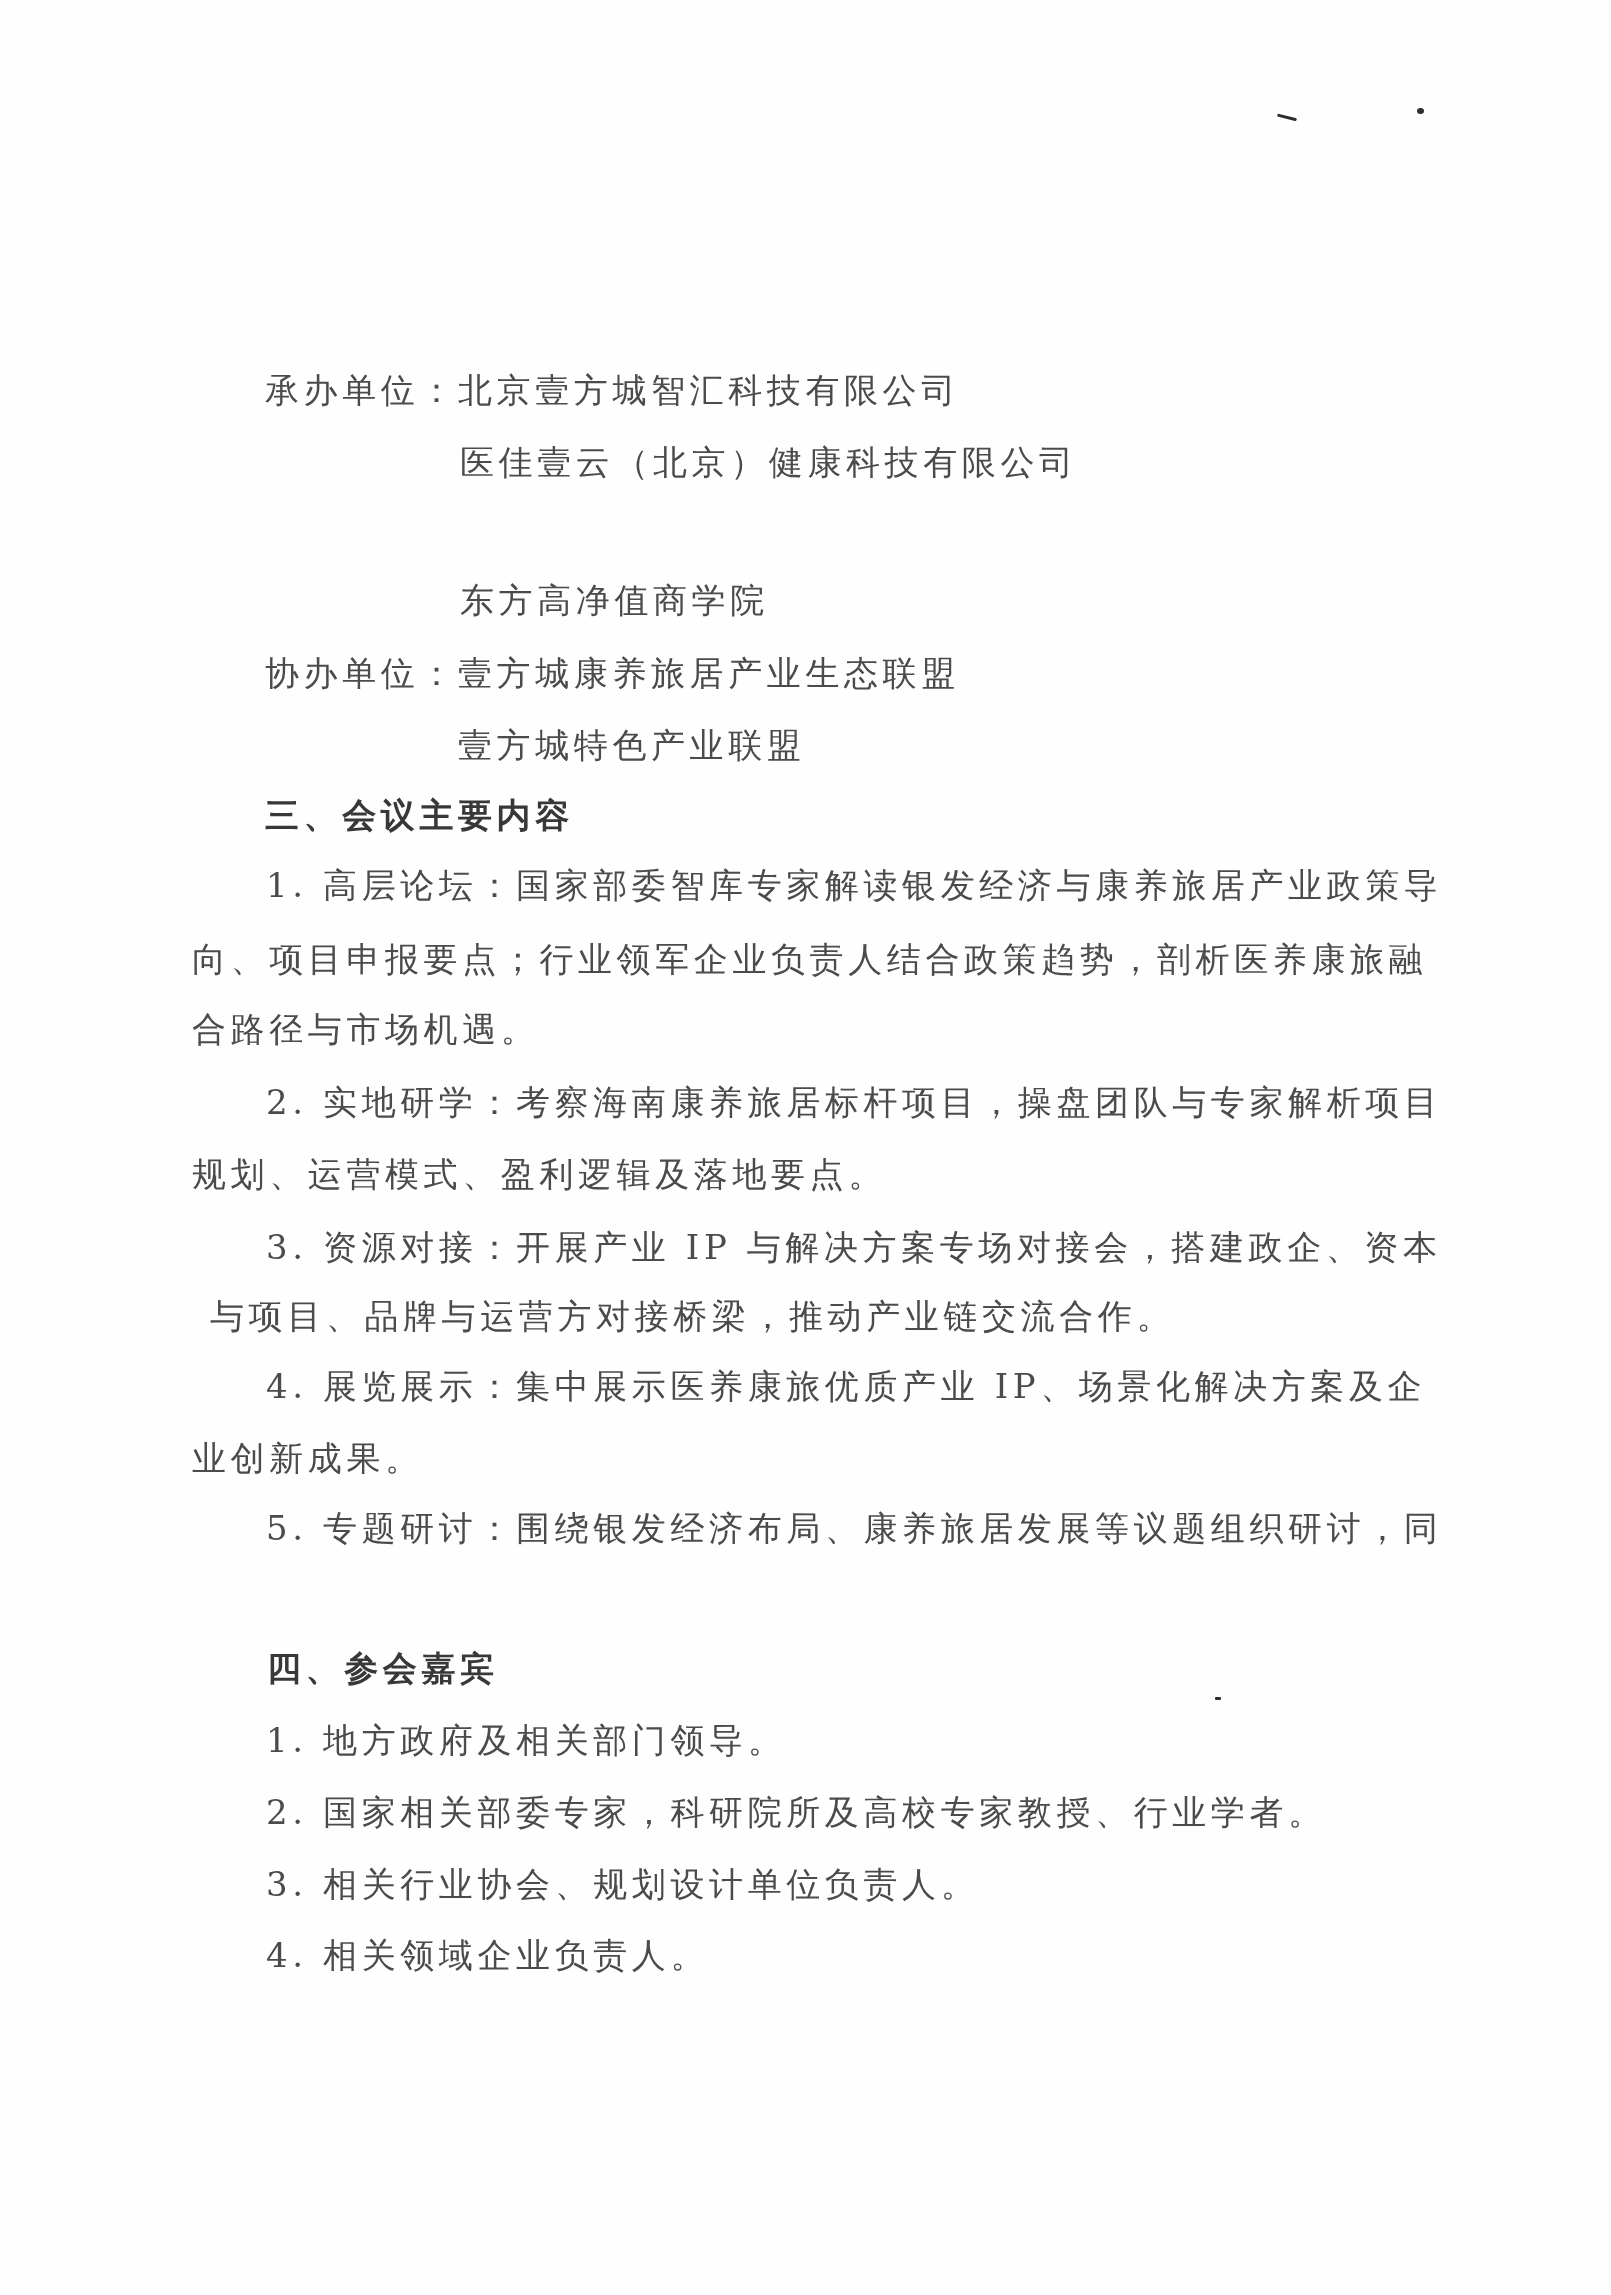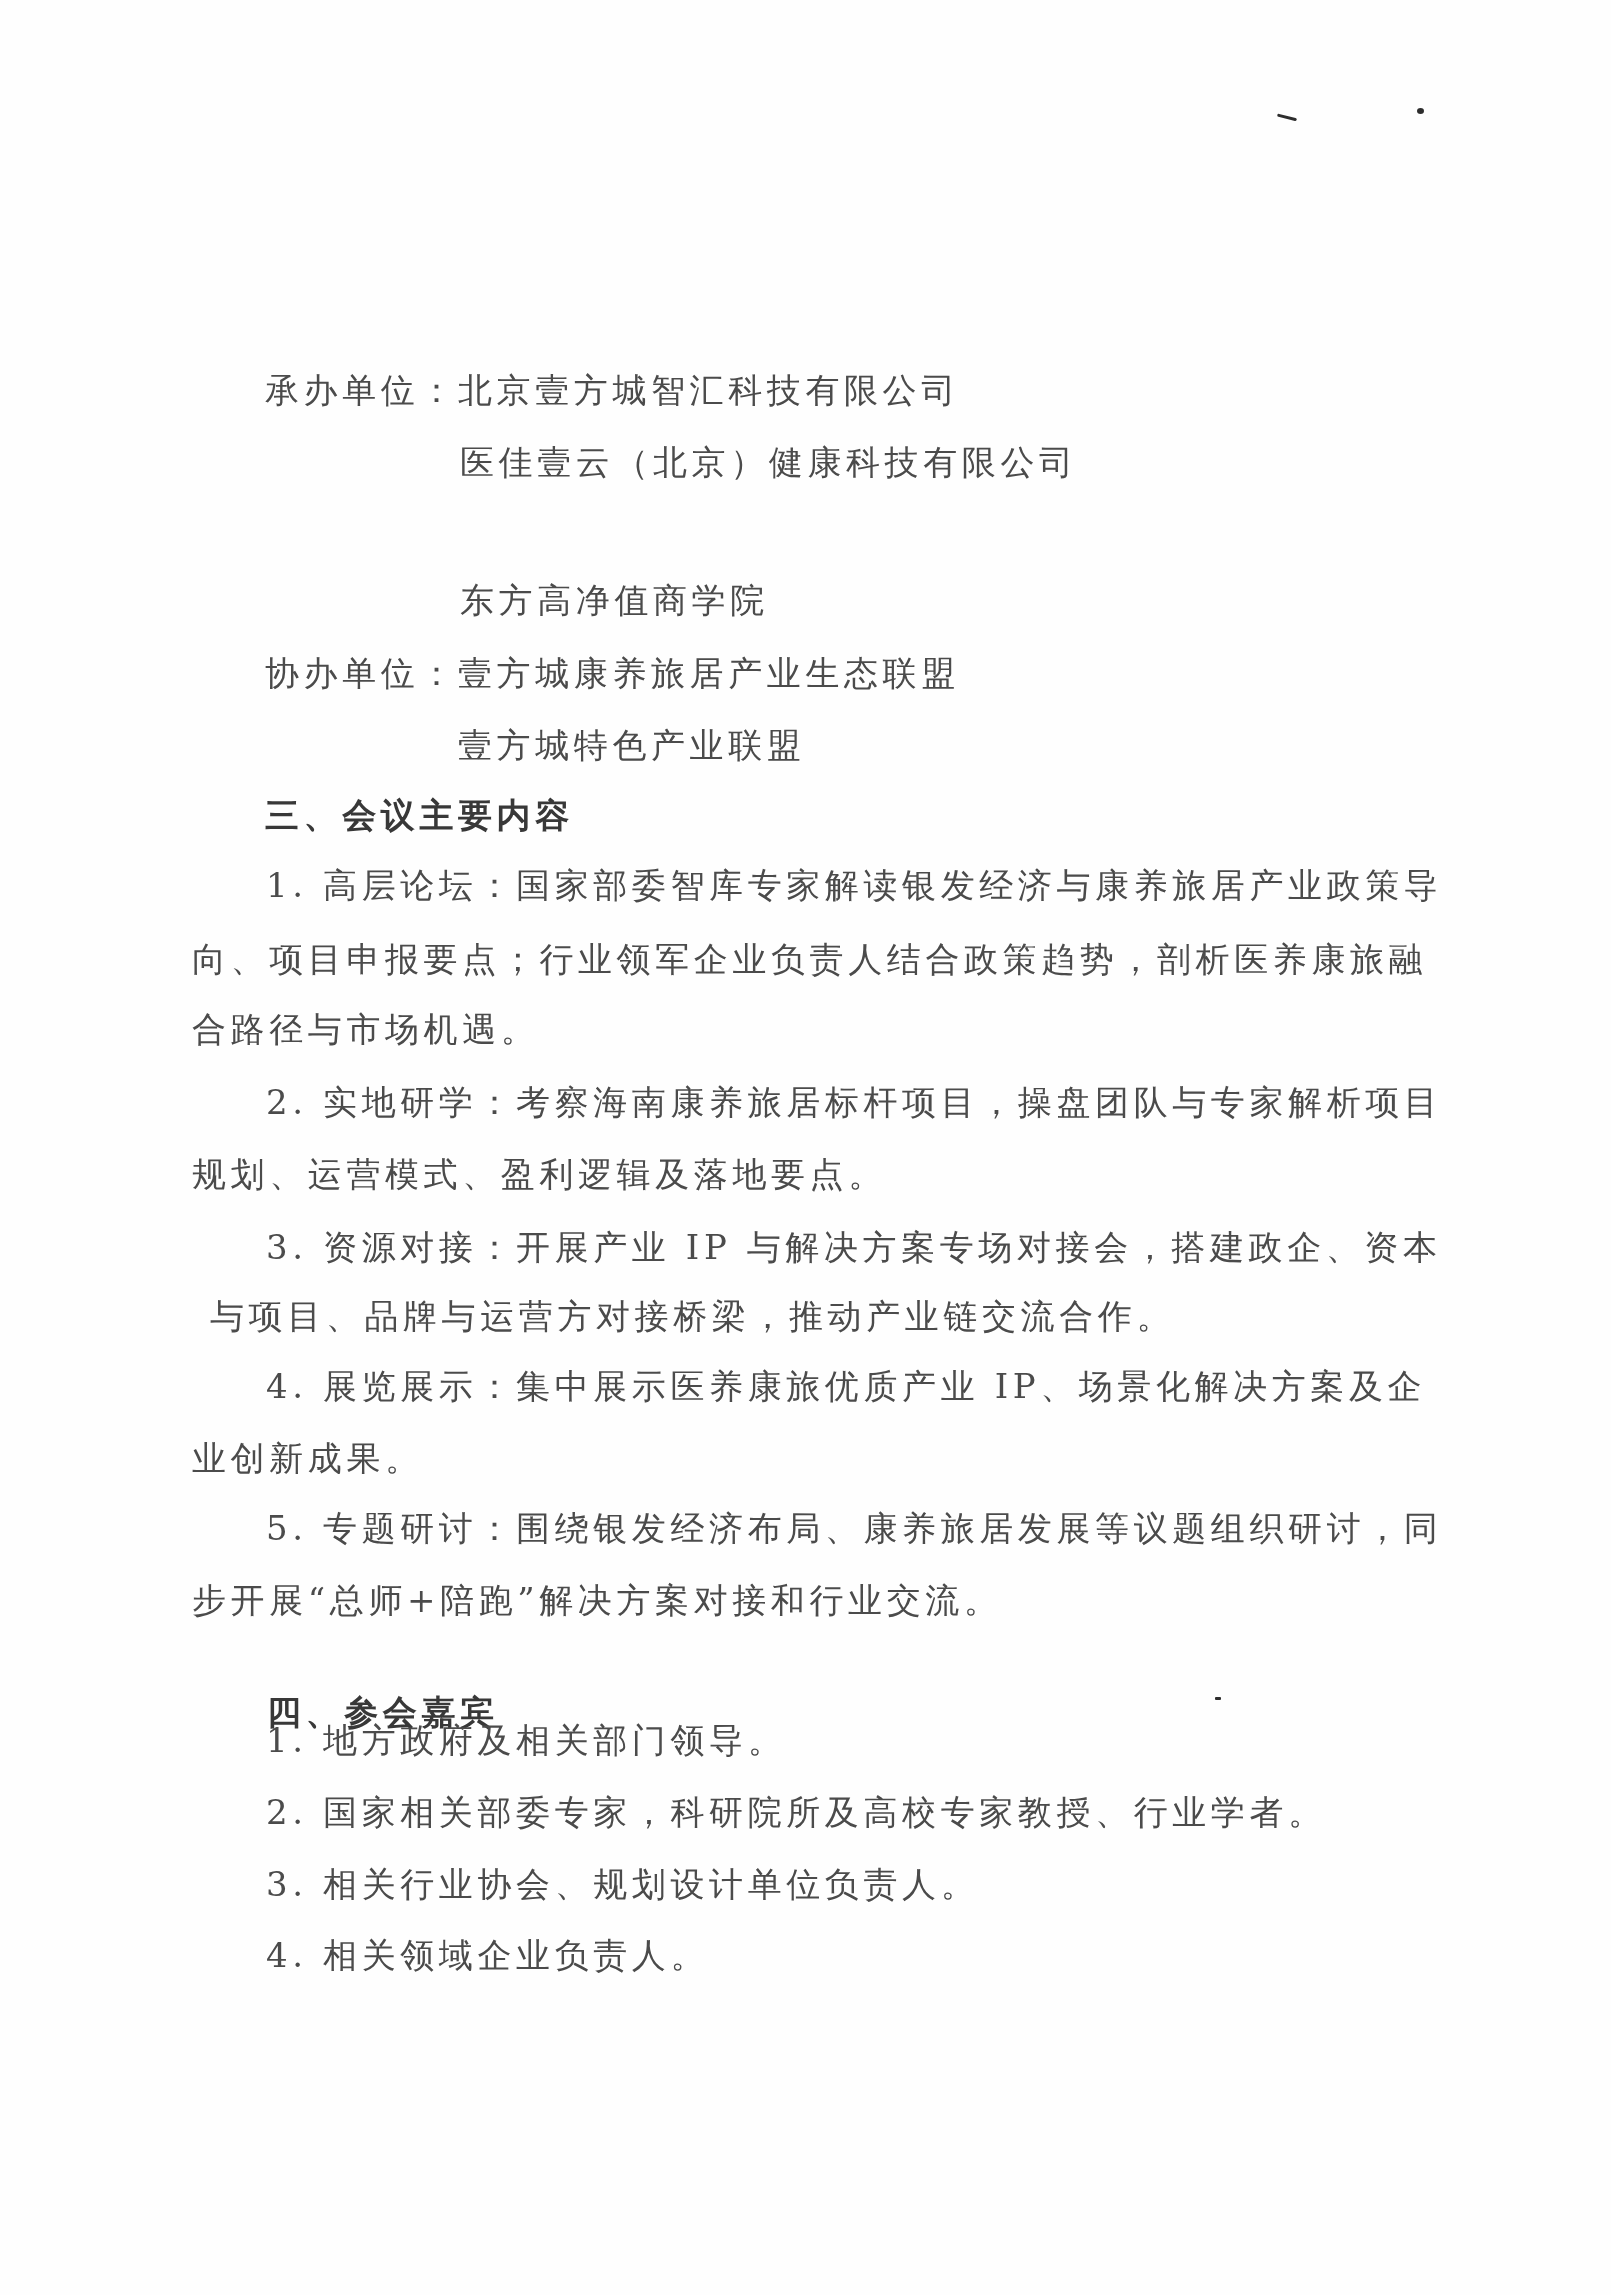--- a/index.html
+++ b/index.html
@@ -81,23 +81,22 @@
   <div class="line justify" style="left:266px;top:1077px;width:1122px;">2. 实地研学：考察海南康养旅居标杆项目，操盘团队与专家解析项目</div>
   <div class="line" style="left:192px;top:1149px;">规划、运营模式、盈利逻辑及落地要点。</div>
 
   <div class="line justify" style="left:266px;top:1222px;width:1122px;">3. 资源对接：开展产业 IP 与解决方案专场对接会，搭建政企、资本</div>
   <div class="line" style="left:192px;top:1291px;margin-left:18px;">与项目、品牌与运营方对接桥梁，推动产业链交流合作。</div>
 
   <div class="line justify" style="left:266px;top:1361px;width:1122px;">4. 展览展示：集中展示医养康旅优质产业 IP、场景化解决方案及企</div>
   <div class="line" style="left:192px;top:1433px;">业创新成果。</div>
 
   <div class="line justify" style="left:266px;top:1503px;width:1122px;">5. 专题研讨：围绕银发经济布局、康养旅居发展等议题组织研讨，同</div>
-  <div class="line" style="left:192px;top:1575px;">步开展“总师+陪跑”解决方案对接和行业交流。</div>
 
-  <div class="line heading" style="left:267px;top:1643px;margin-top:44px;">四、参会嘉宾</div>
+  <div class="line heading" style="left:267px;top:1643px;">四、参会嘉宾</div>
 
   <div class="line" style="left:266px;top:1715px;">1. 地方政府及相关部门领导。</div>
   <div class="line" style="left:266px;top:1787px;">2. 国家相关部委专家，科研院所及高校专家教授、行业学者。</div>
   <div class="line" style="left:266px;top:1859px;">3. 相关行业协会、规划设计单位负责人。</div>
   <div class="line" style="left:266px;top:1930px;">4. 相关领域企业负责人。</div>
 
 </div>
 
 
 </body></html>

